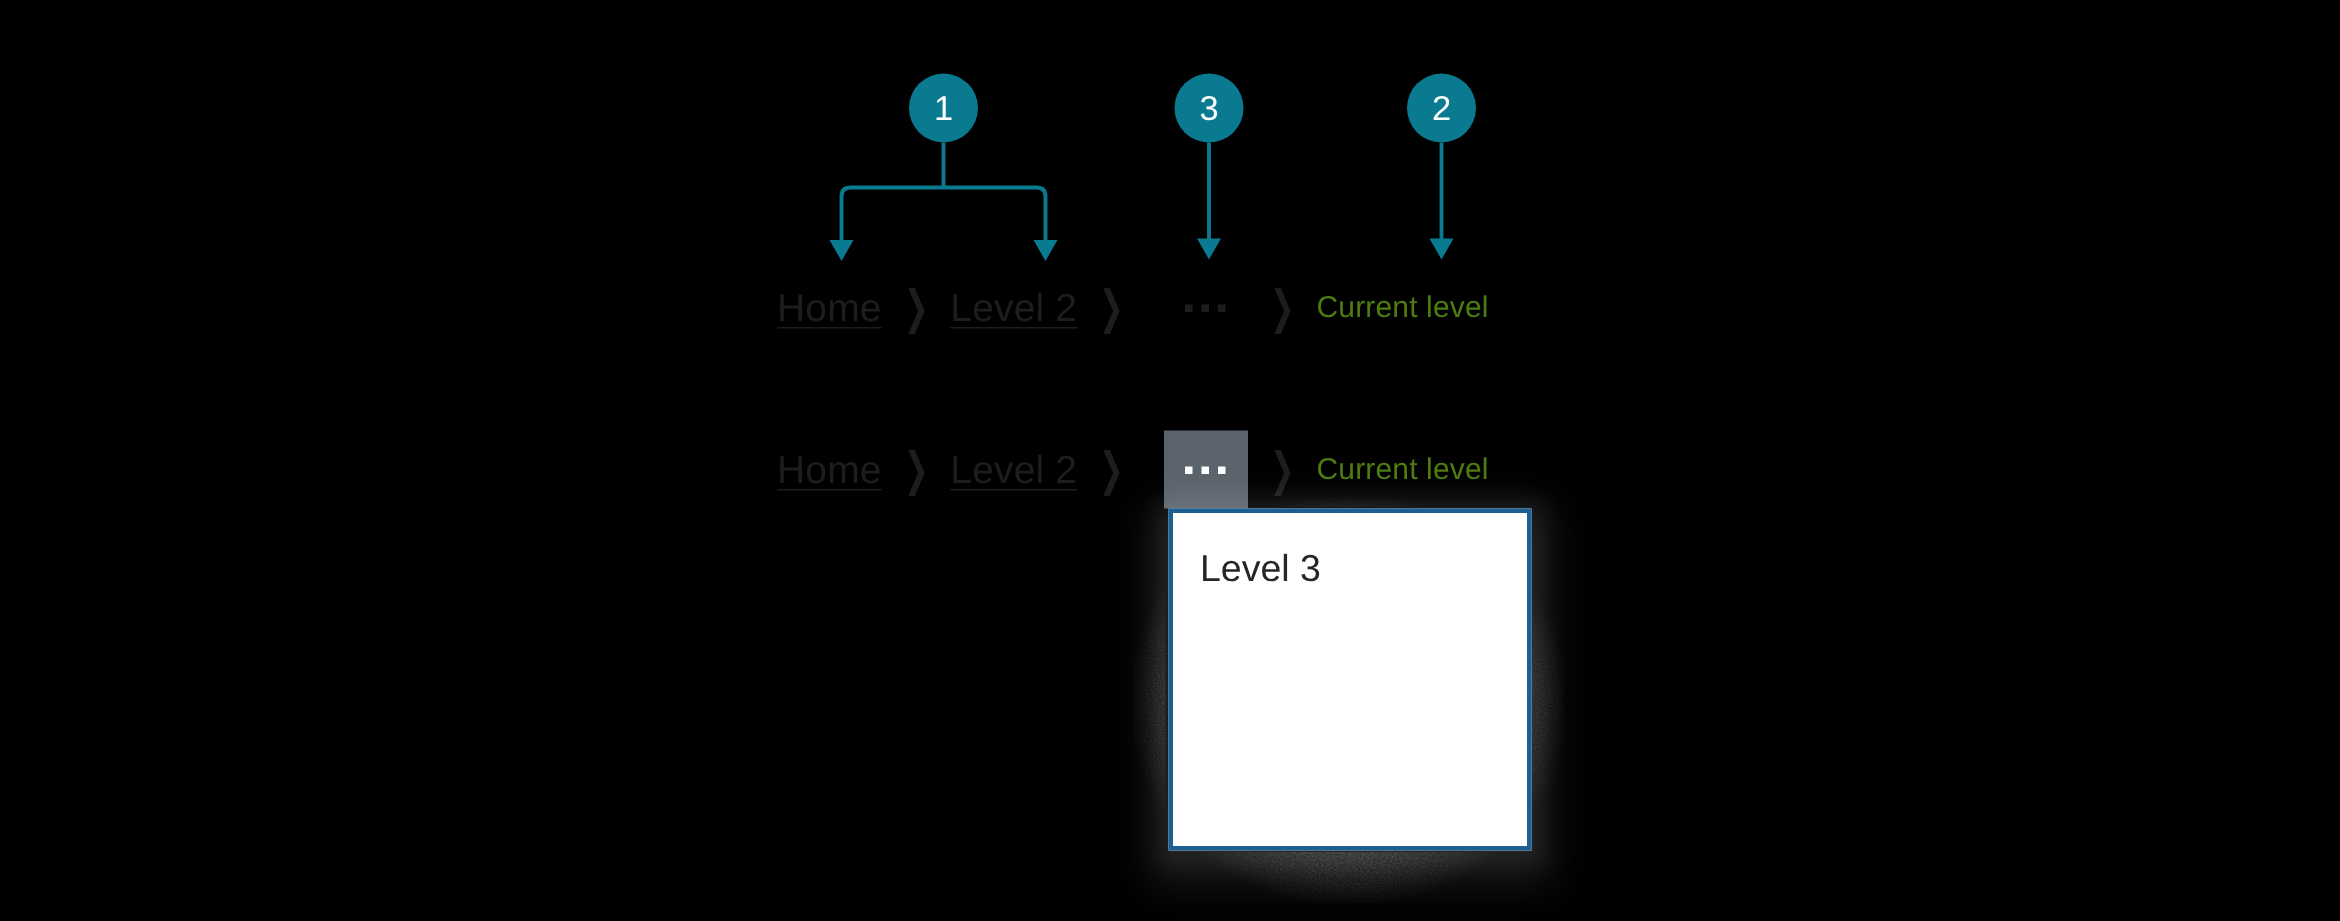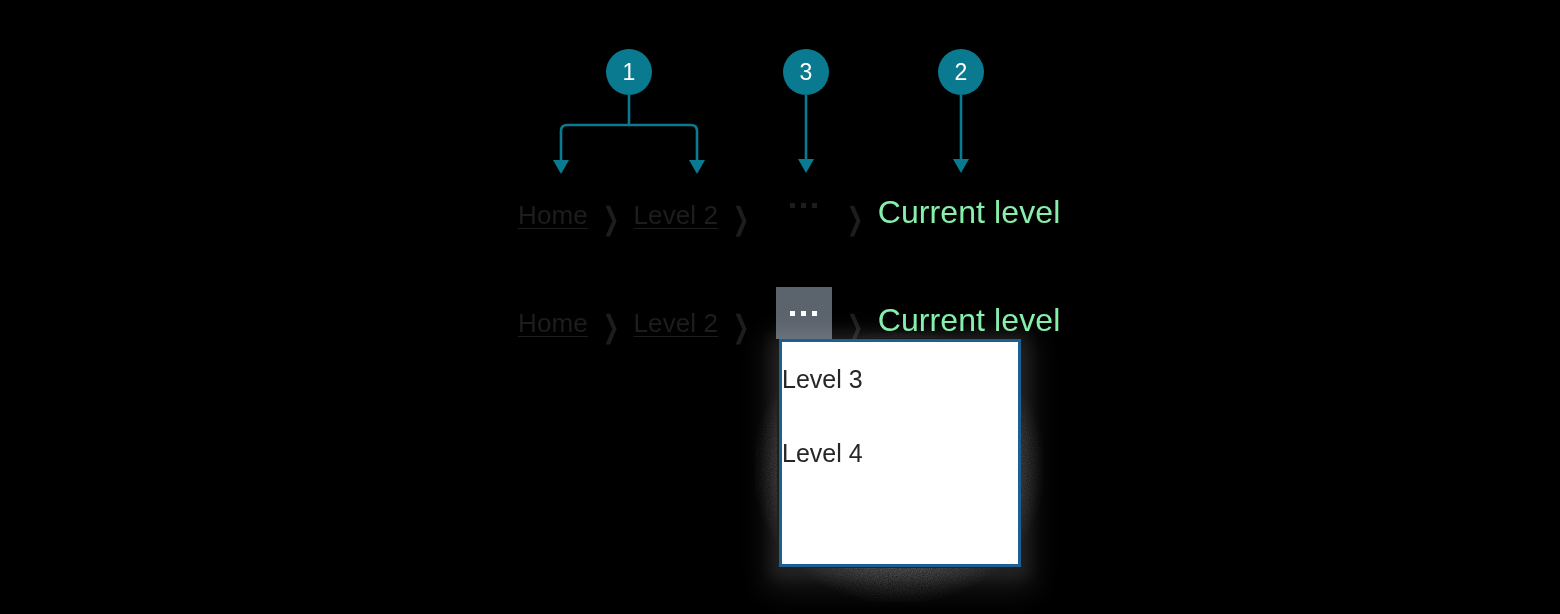--- a/index.html
+++ b/index.html
@@ -48,39 +48,39 @@
     font-family: "Liberation Sans", sans-serif;
   }
   #badge-1 { left: 606px; top: 49px; }
   #badge-3 { left: 783px; top: 49px; }
   #badge-2 { left: 938px; top: 49px; }
 
   
   .breadcrumb {
     position: absolute;
     display: flex;
-    align-items: flex-end;
+    align-items: center;
     height: 52px;
     white-space: nowrap;
   }
   #breadcrumb-row-1 { left: 518px; top: 179px; }
   #breadcrumb-row-2 { left: 518px; top: 287px; }
 
   .crumb-link {
     font-size: 26px;
     color: #1d1d1d;
     text-decoration: underline;
     text-underline-offset: 4px;
     text-decoration-thickness: 1px;
     letter-spacing: 0.1px;
     cursor: pointer;
   }
   .crumb-current {
-    font-size: 32px;
-    color: #86efac;
+    font-size: 20px;
+    color: #4d7c0f;
     letter-spacing: 0.1px;
   }
   .crumb-sep {
     font-size: 26px;
     color: #1d1d1d;
     padding: 0 12px;
     line-height: 1;
     font-weight: 300;
     transform: scaleX(0.78) scaleY(1.18);
     display: inline-block;
@@ -139,20 +139,21 @@
     width: 288px;
     height: 270px;
     pointer-events: none;
     opacity: 0.55;
   }
 
   .flyout-item {
     height: 74px;
     display: flex;
     align-items: center;
+    padding-left: 18px;
     font-size: 25px;
     color: #262626;
     cursor: pointer;
     box-sizing: border-box;
   }
 </style>
 </head>
 <body>
 
 <div class="canvas">
@@ -241,18 +242,15 @@
         </span>
     </span>
     <span class="crumb-sep">❯</span>
     <span class="crumb-current">Current level</span>
   </nav>
 
   <div id="overflow-flyout">
     <div class="flyout-item">
       <span>Level 3</span>
     </div>
-    <div class="flyout-item">
-      <span>Level 4</span>
-    </div>
   </div>
 
 </div>
 
 </body></html>

